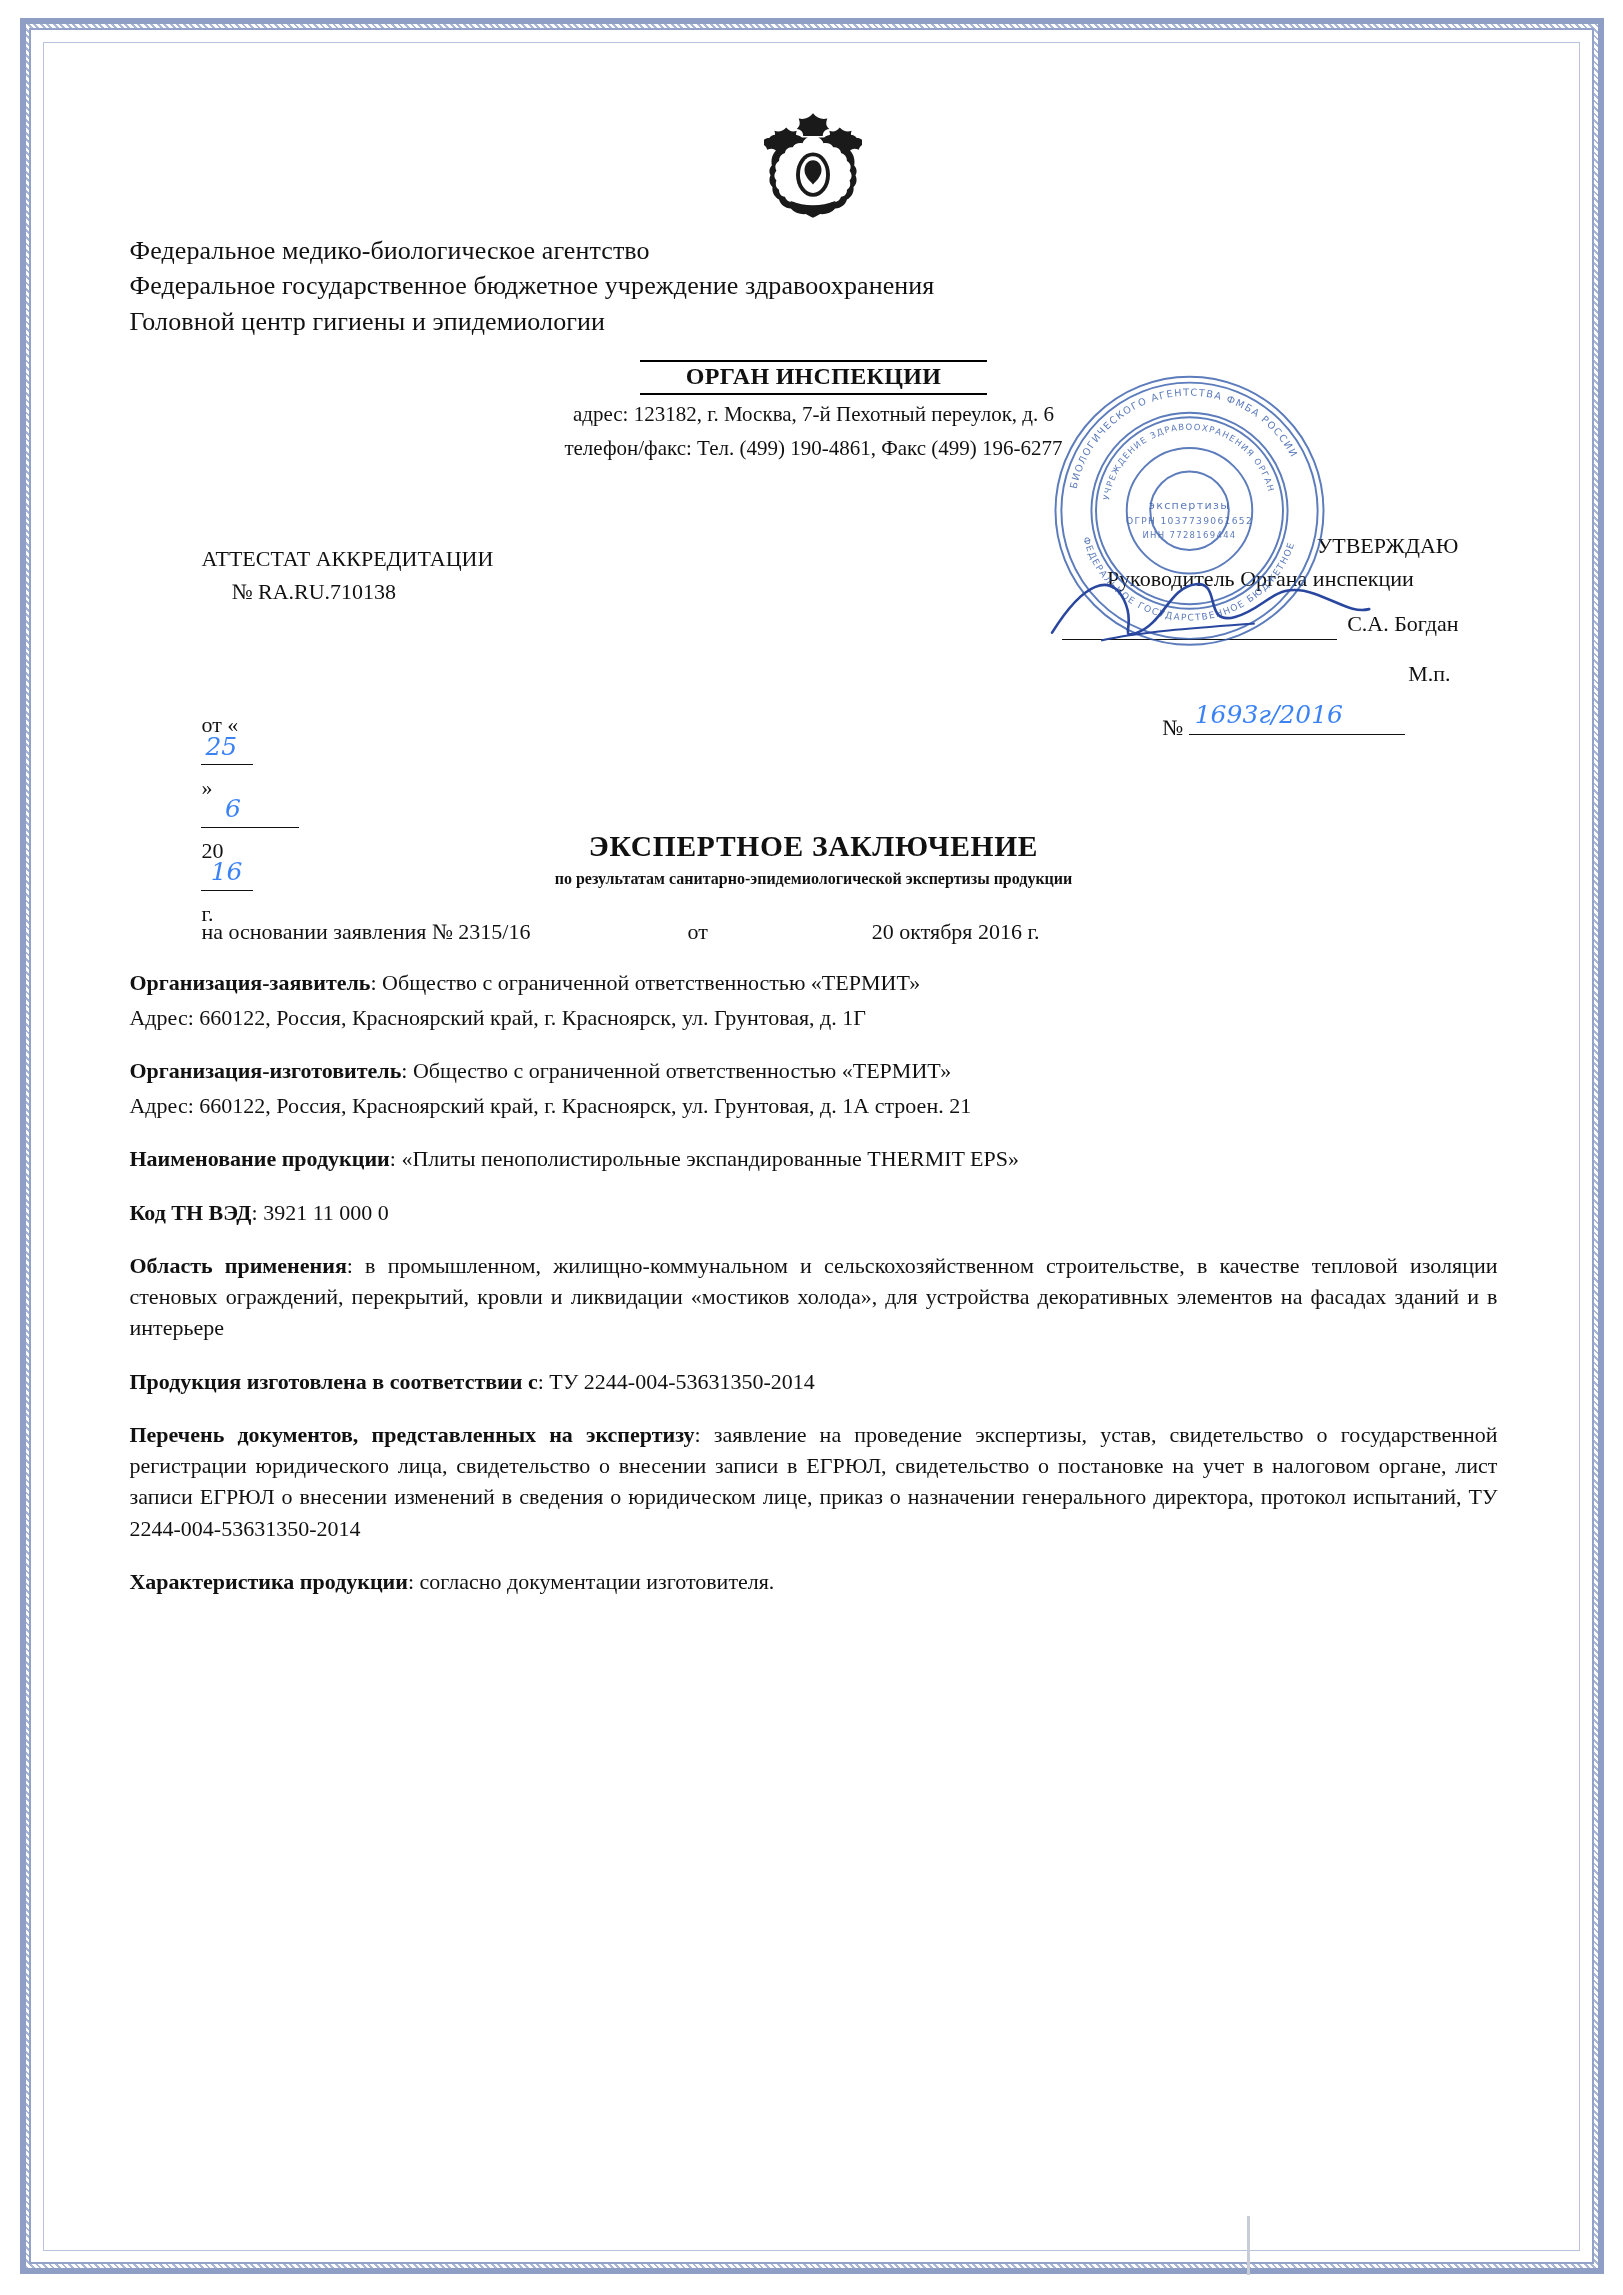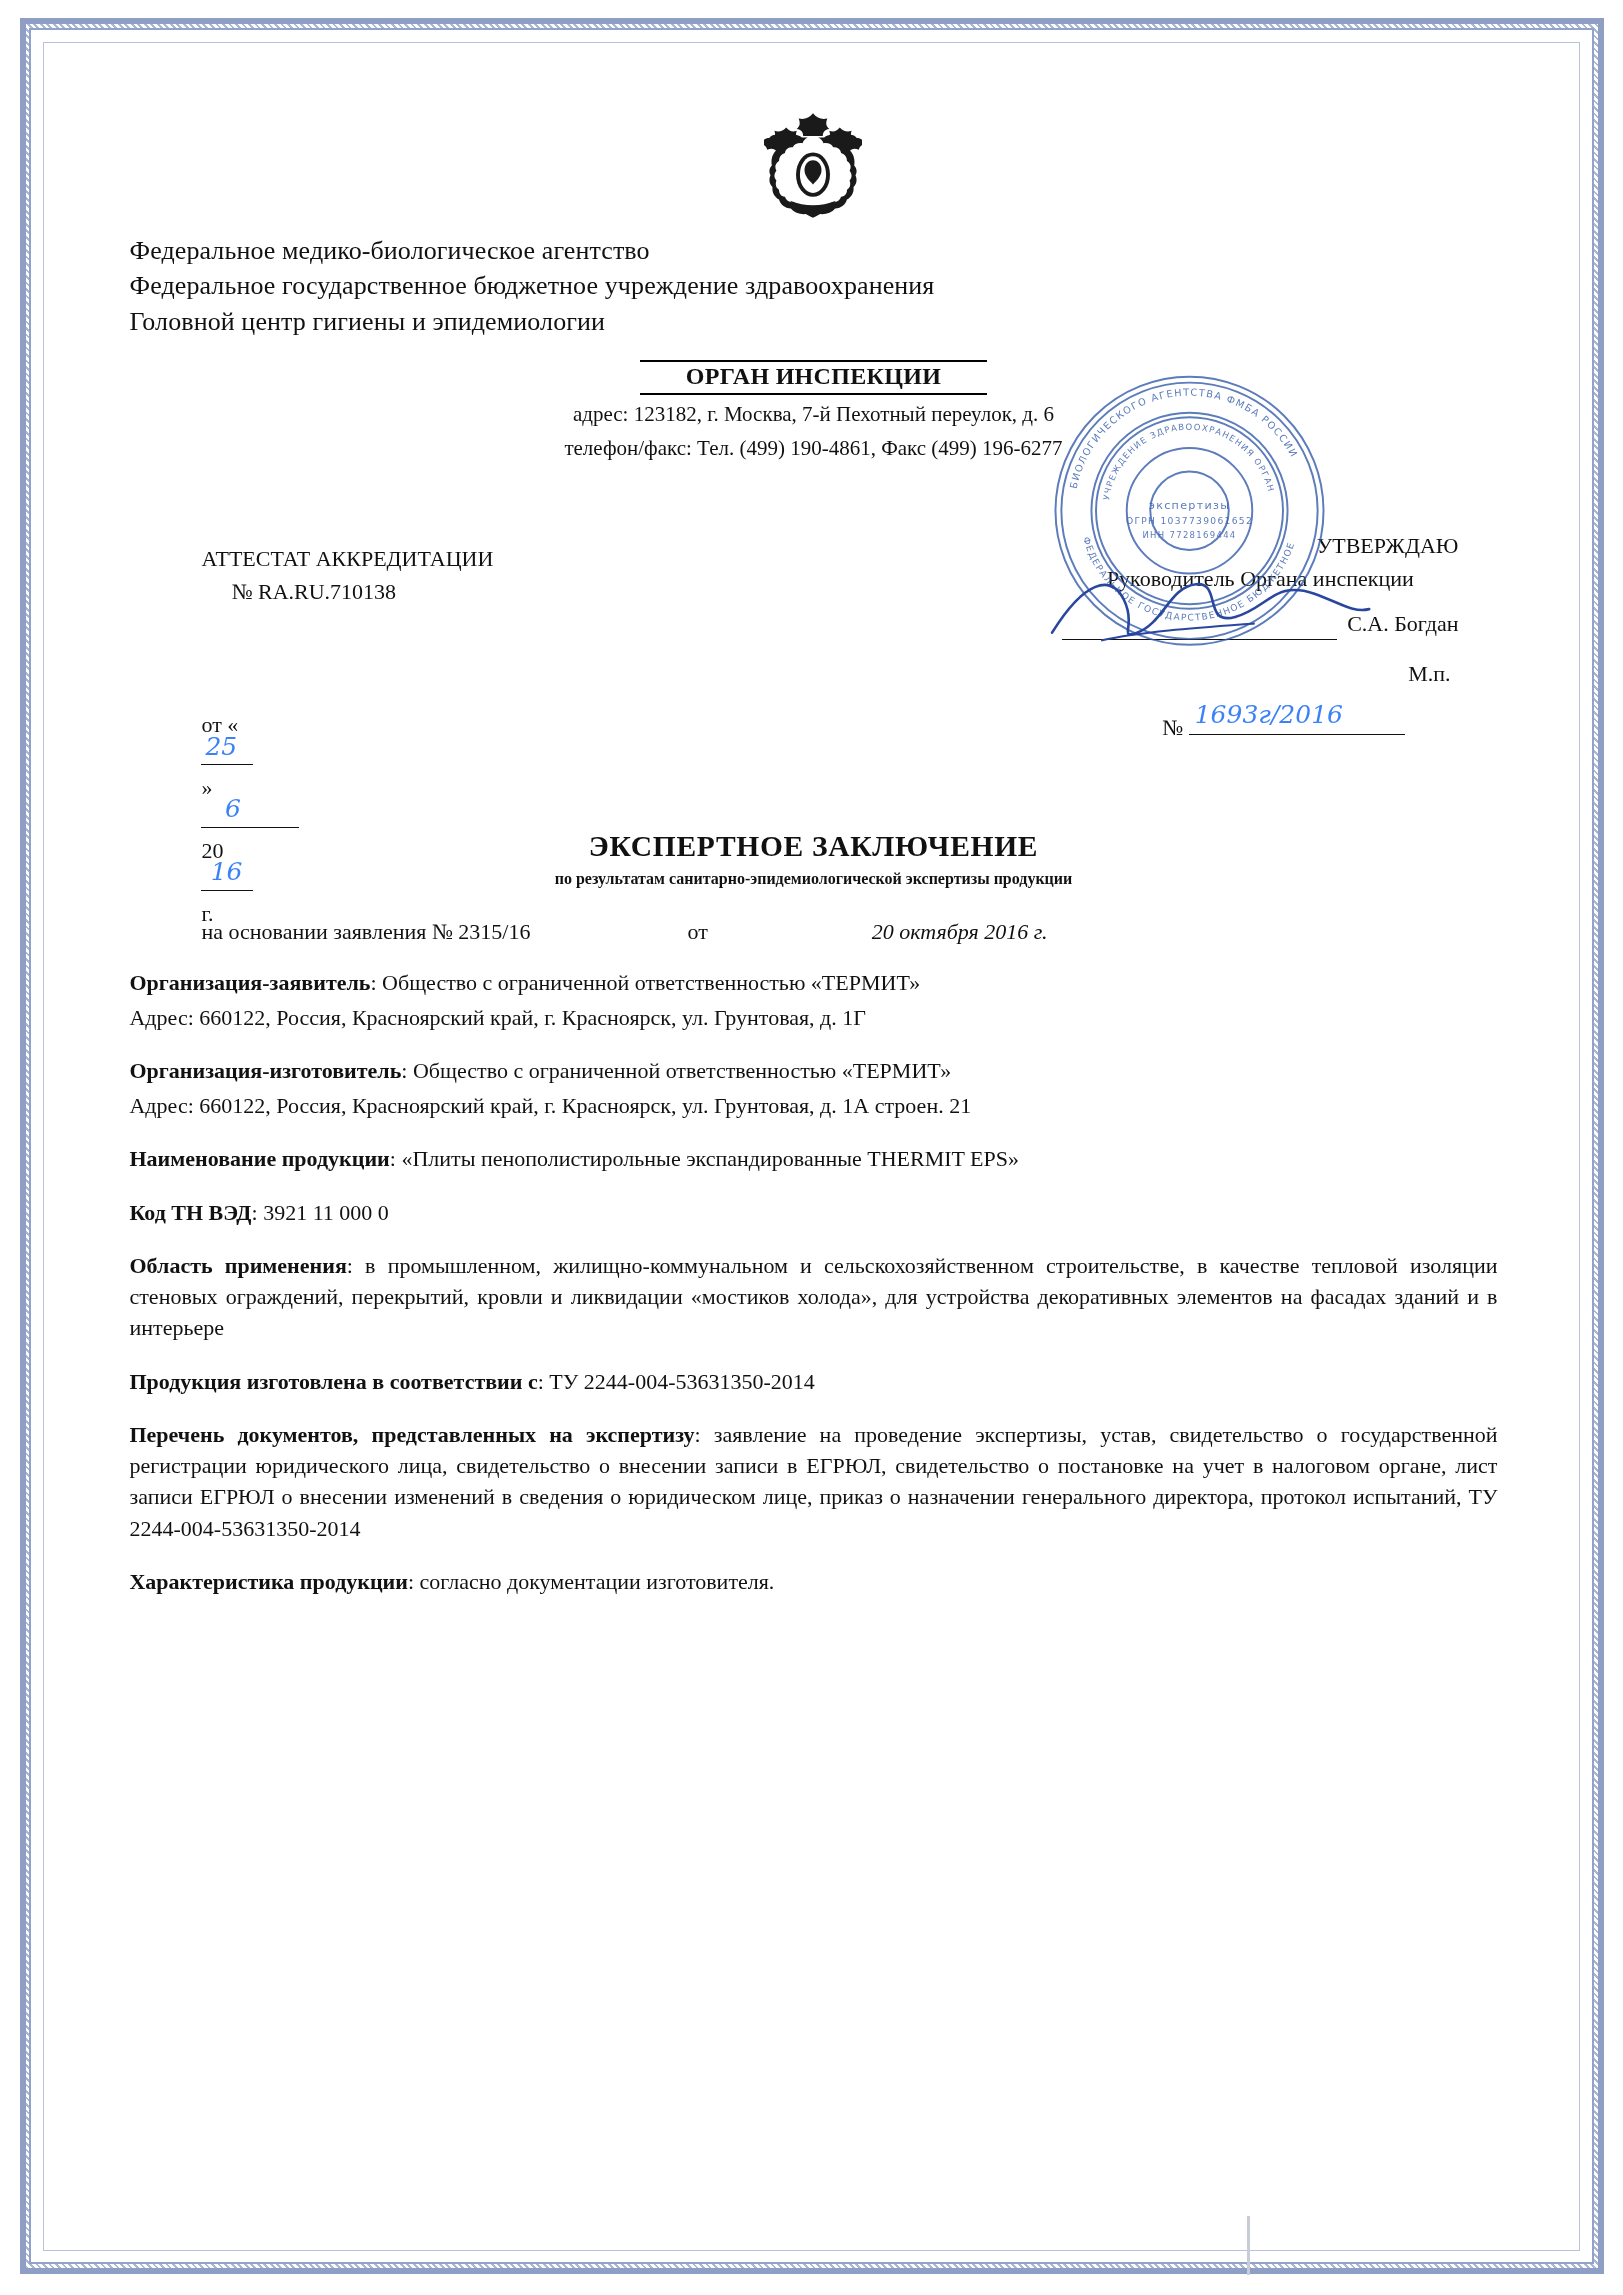--- a/index.html
+++ b/index.html
@@ -200,21 +200,21 @@
   }
 
   .basis-row {
     margin-top: 31px;
     font-size: 22px;
     display: flex;
     padding-left: 72px;
   }
   .basis-row .b1 { }
   .basis-row .b2 { margin-left: 157px; }
-  .basis-row .b3 { margin-left: 164px; font-style: italic; }
+  .basis-row .b3 { margin-left: 164px; }
 
   .para {
     font-size: 22px;
     line-height: 1.42;
     margin-top: 22px;
     text-align: justify;
   }
   .para b { font-weight: bold; }
   .para.tight { margin-top: 3.9px; }
   .para.just { text-align: justify; text-justify: inter-word; }

